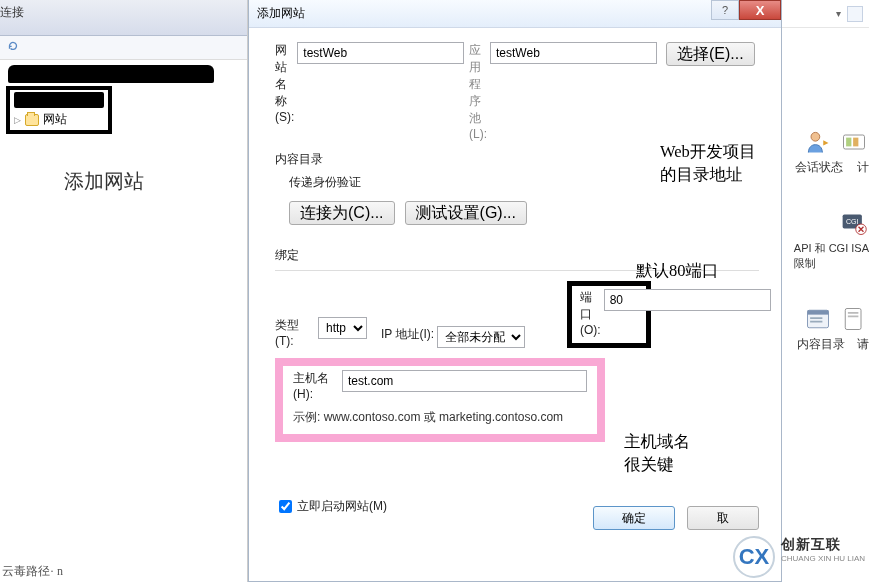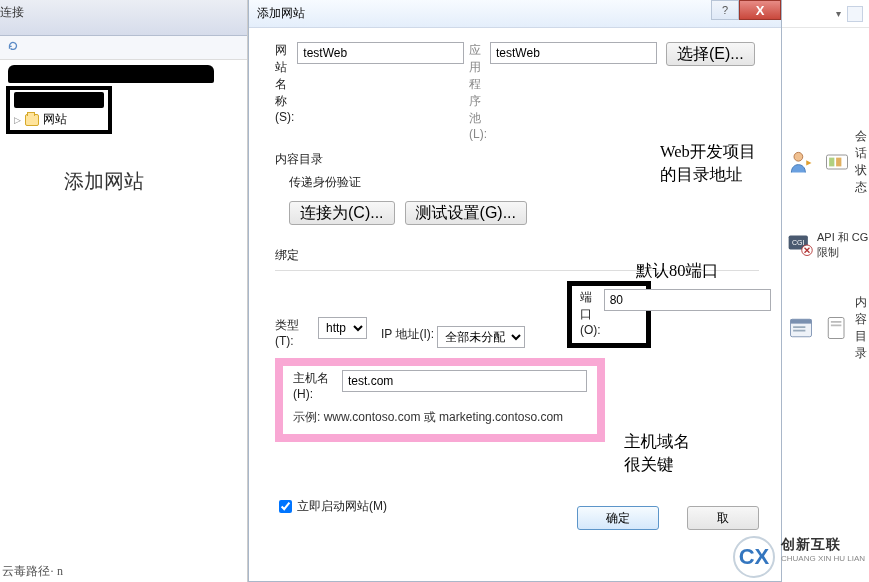--- a/index.html
+++ b/index.html
@@ -55,30 +55,30 @@
 .select { height: 22px; border: 1px solid #abadb3; font-size: 12px; padding: 1px 3px; background: #fff; }
 
 .port-wrap { border: 5px solid #000; padding: 3px 8px 6px; }
 
 .host-block { border: 8px solid #f9a8d4; padding: 4px 10px 8px; margin-top: 10px; width: 330px; }
 .example { font-size: 12px; margin-top: 8px; color: #333; }
 
 .checkbox-row { display: flex; align-items: center; gap: 5px; margin-top: 56px; margin-left: 4px;}
 .chk { width: 13px; height: 13px; }
 
-.btn-row { position: absolute; right: 22px; bottom: 8px; display: flex; gap: 28px; }
+.btn-row { position: absolute; right: 22px; bottom: 8px; display: flex; gap: 12px; }
 .btn-primary { height: 24px; width: 82px; background: linear-gradient(#f6fbff,#d5e8fb); border: 1px solid #5c95c9; border-radius: 3px; font-size: 12px; }
 .btn-default { height: 24px; width: 72px; background: linear-gradient(#f7f7f7,#e5e5e5); border: 1px solid #aaa; border-radius: 3px; font-size: 12px; }
 
 
 .right-strip { position: absolute; left: 782px; top: 0; width: 87px; height: 582px; background: #fff; }
 .rs-tool { height: 28px; border-bottom: 1px solid #e6e6e6; display: flex; align-items: center; justify-content: flex-end; gap: 6px; padding-right: 6px; }
 .rs-dd { width: 16px; height: 16px; border: 1px solid #c7d2e3; background: #f2f6fc; }
 .rs-icongrp { margin-top: 100px; display: flex; flex-direction: column; gap: 34px; padding-left: 4px; font-size: 12px; color: #333; }
-.rs-item { display: flex; flex-direction: row; align-items: center; gap: 3px; }
+.rs-item { display: flex; flex-direction: column; align-items: flex-end; gap: 3px; }
 .rs-ico { width: 30px; height: 28px; position: relative; display:flex; align-items:center; justify-content:center; }
 .rs-ico svg { width: 28px; height: 28px; } 
 .floating1 { position:absolute; left: 660px; top: 140px; font-family:"SimSun"; font-size: 16.5px; line-height:1.4; }
 .floating2 { position:absolute; left: 636px; top: 240px; font-family:"SimSun"; font-size: 16.5px; margin-top: 20px; }
 .floating3 { position:absolute; left: 624px; top: 430px; font-family:"SimSun"; font-size: 16.5px; line-height:1.4; }
 
 
 .logo { position: absolute; right: 4px; bottom: 4px; display: flex; gap: 6px; }
 .logo-badge { width: 42px; height: 42px; border-radius: 50%; border: 2px solid #c6d2dd; display: flex; align-items: center; justify-content: center; font-size: 22px; font-weight: bold; color: #3476bf; font-family: Arial; }
 .logo-txt { display: flex; flex-direction: column; font-size: 12px; }

